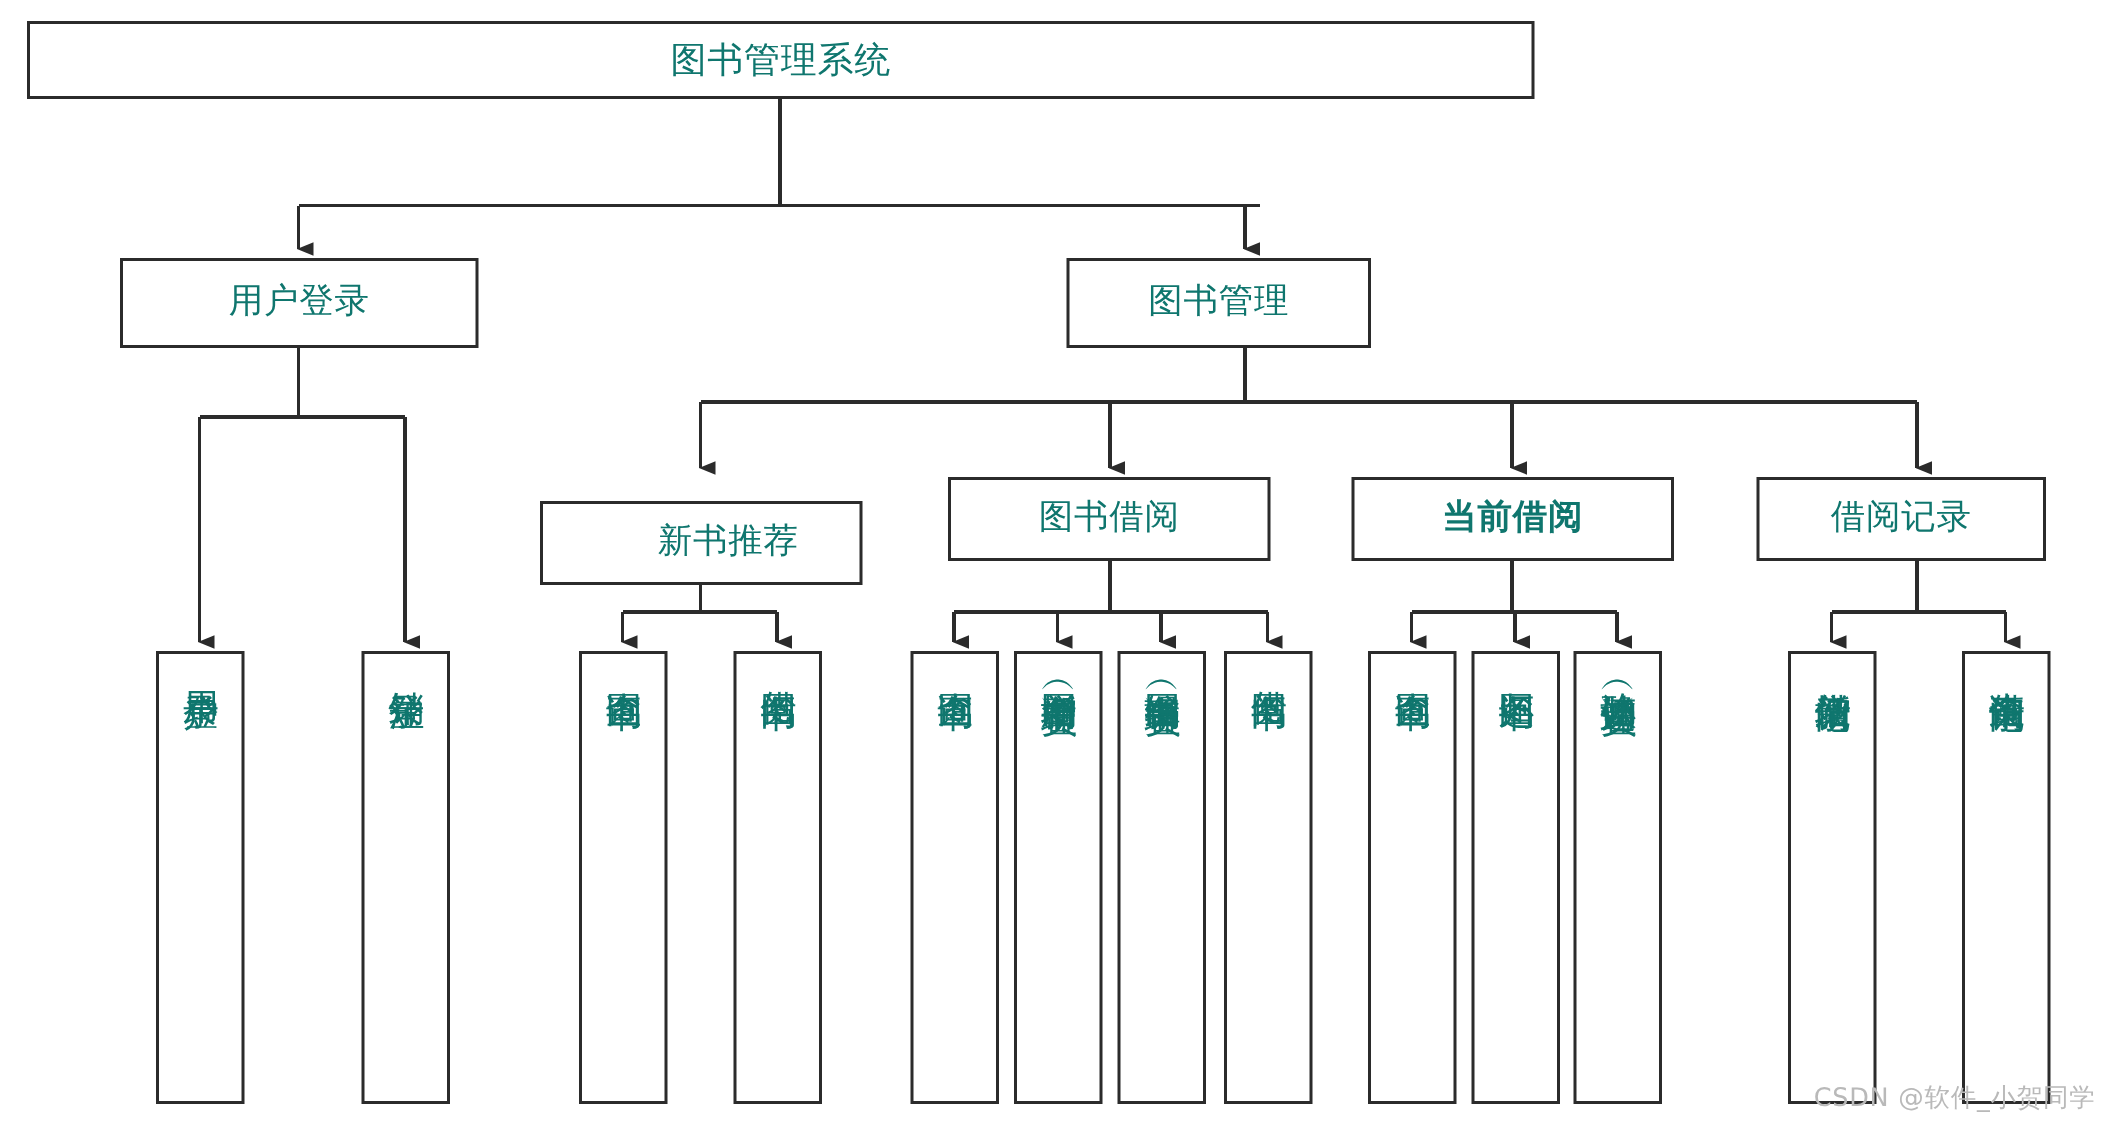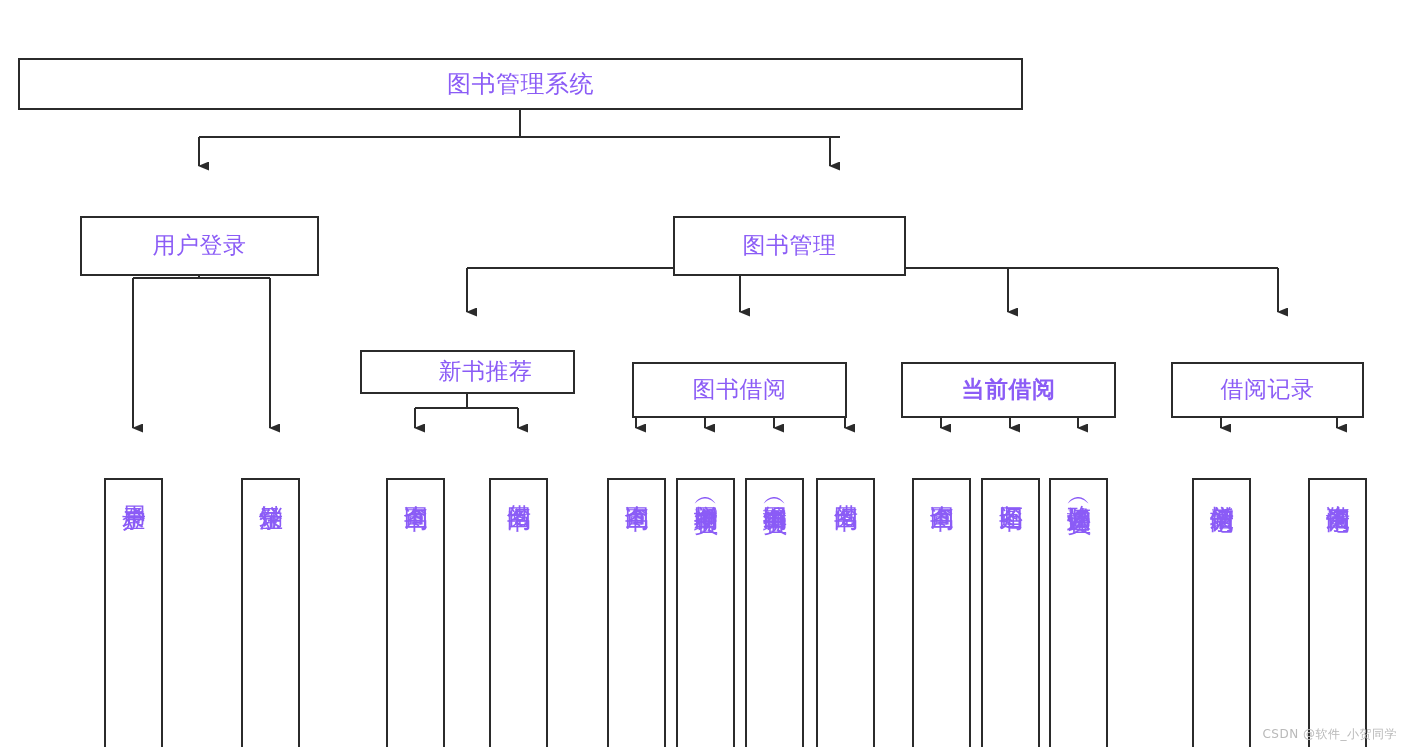--- a/index.html
+++ b/index.html
@@ -27,22 +27,21 @@
     pointer-events: none;
   }
   .node {
     position: absolute;
     box-sizing: border-box;
     border: 2px solid #2b2b2b;
     background: #ffffff;
     display: flex;
     align-items: center;
     justify-content: center;
-    color: #8b5cf6;
-    margin-top: 44px;
+    color: #0f766e;
   }
   .node .lbl {
     display: block;
     text-align: center;
     line-height: 1.18;
     white-space: pre;
   }
   
   .node.horiz .lbl {
     font-size: 23px;
@@ -62,21 +61,21 @@
     text-orientation: upright;
     font-size: 24px;
     line-height: 1.04;
     letter-spacing: 1px;
     white-space: nowrap;
   }
   #watermark {
     position: absolute;
     right: 8px;
     bottom: 4px;
-    font-size: 12px;
+    font-size: 17px;
     color: #b9b9b9;
     letter-spacing: 0.5px;
     white-space: nowrap;
     user-select: none;
   }
 </style>
 </head>
 <body>
 
 <div id="diagram-root">
@@ -131,25 +130,25 @@
     </g>
   </svg>
 
   <div class="node horiz root" style="left:18px; top:14px; width:1005px; height:52px;">
     <span class="lbl">图书管理系统</span>
   </div>
 
   <div class="node horiz" style="left:80px; top:172px; width:239px; height:60px;">
     <span class="lbl">用户登录</span>
   </div>
-  <div class="node horiz" style="left:673px; top:172px; width:233px; height:60px;">
+  <div class="node horiz" style="left:711px; top:172px; width:203px; height:60px;">
     <span class="lbl">图书管理</span>
   </div>
 
-  <div class="node horiz" style="left:360px; top:306px; width:215px; height:44px;padding-left:36px;">
+  <div class="node horiz" style="left:360px; top:334px; width:215px; height:56px;padding-left:36px;">
     <span class="lbl">新书推荐</span>
   </div>
   <div class="node horiz" style="left:632px; top:318px; width:215px; height:56px;">
     <span class="lbl">图书借阅</span>
   </div>
   <div class="node horiz" style="left:901px; top:318px; width:215px; height:56px;font-weight:bold;">
     <span class="lbl">当前借阅</span>
   </div>
   <div class="node horiz" style="left:1171px; top:318px; width:193px; height:56px;">
     <span class="lbl">借阅记录</span>

